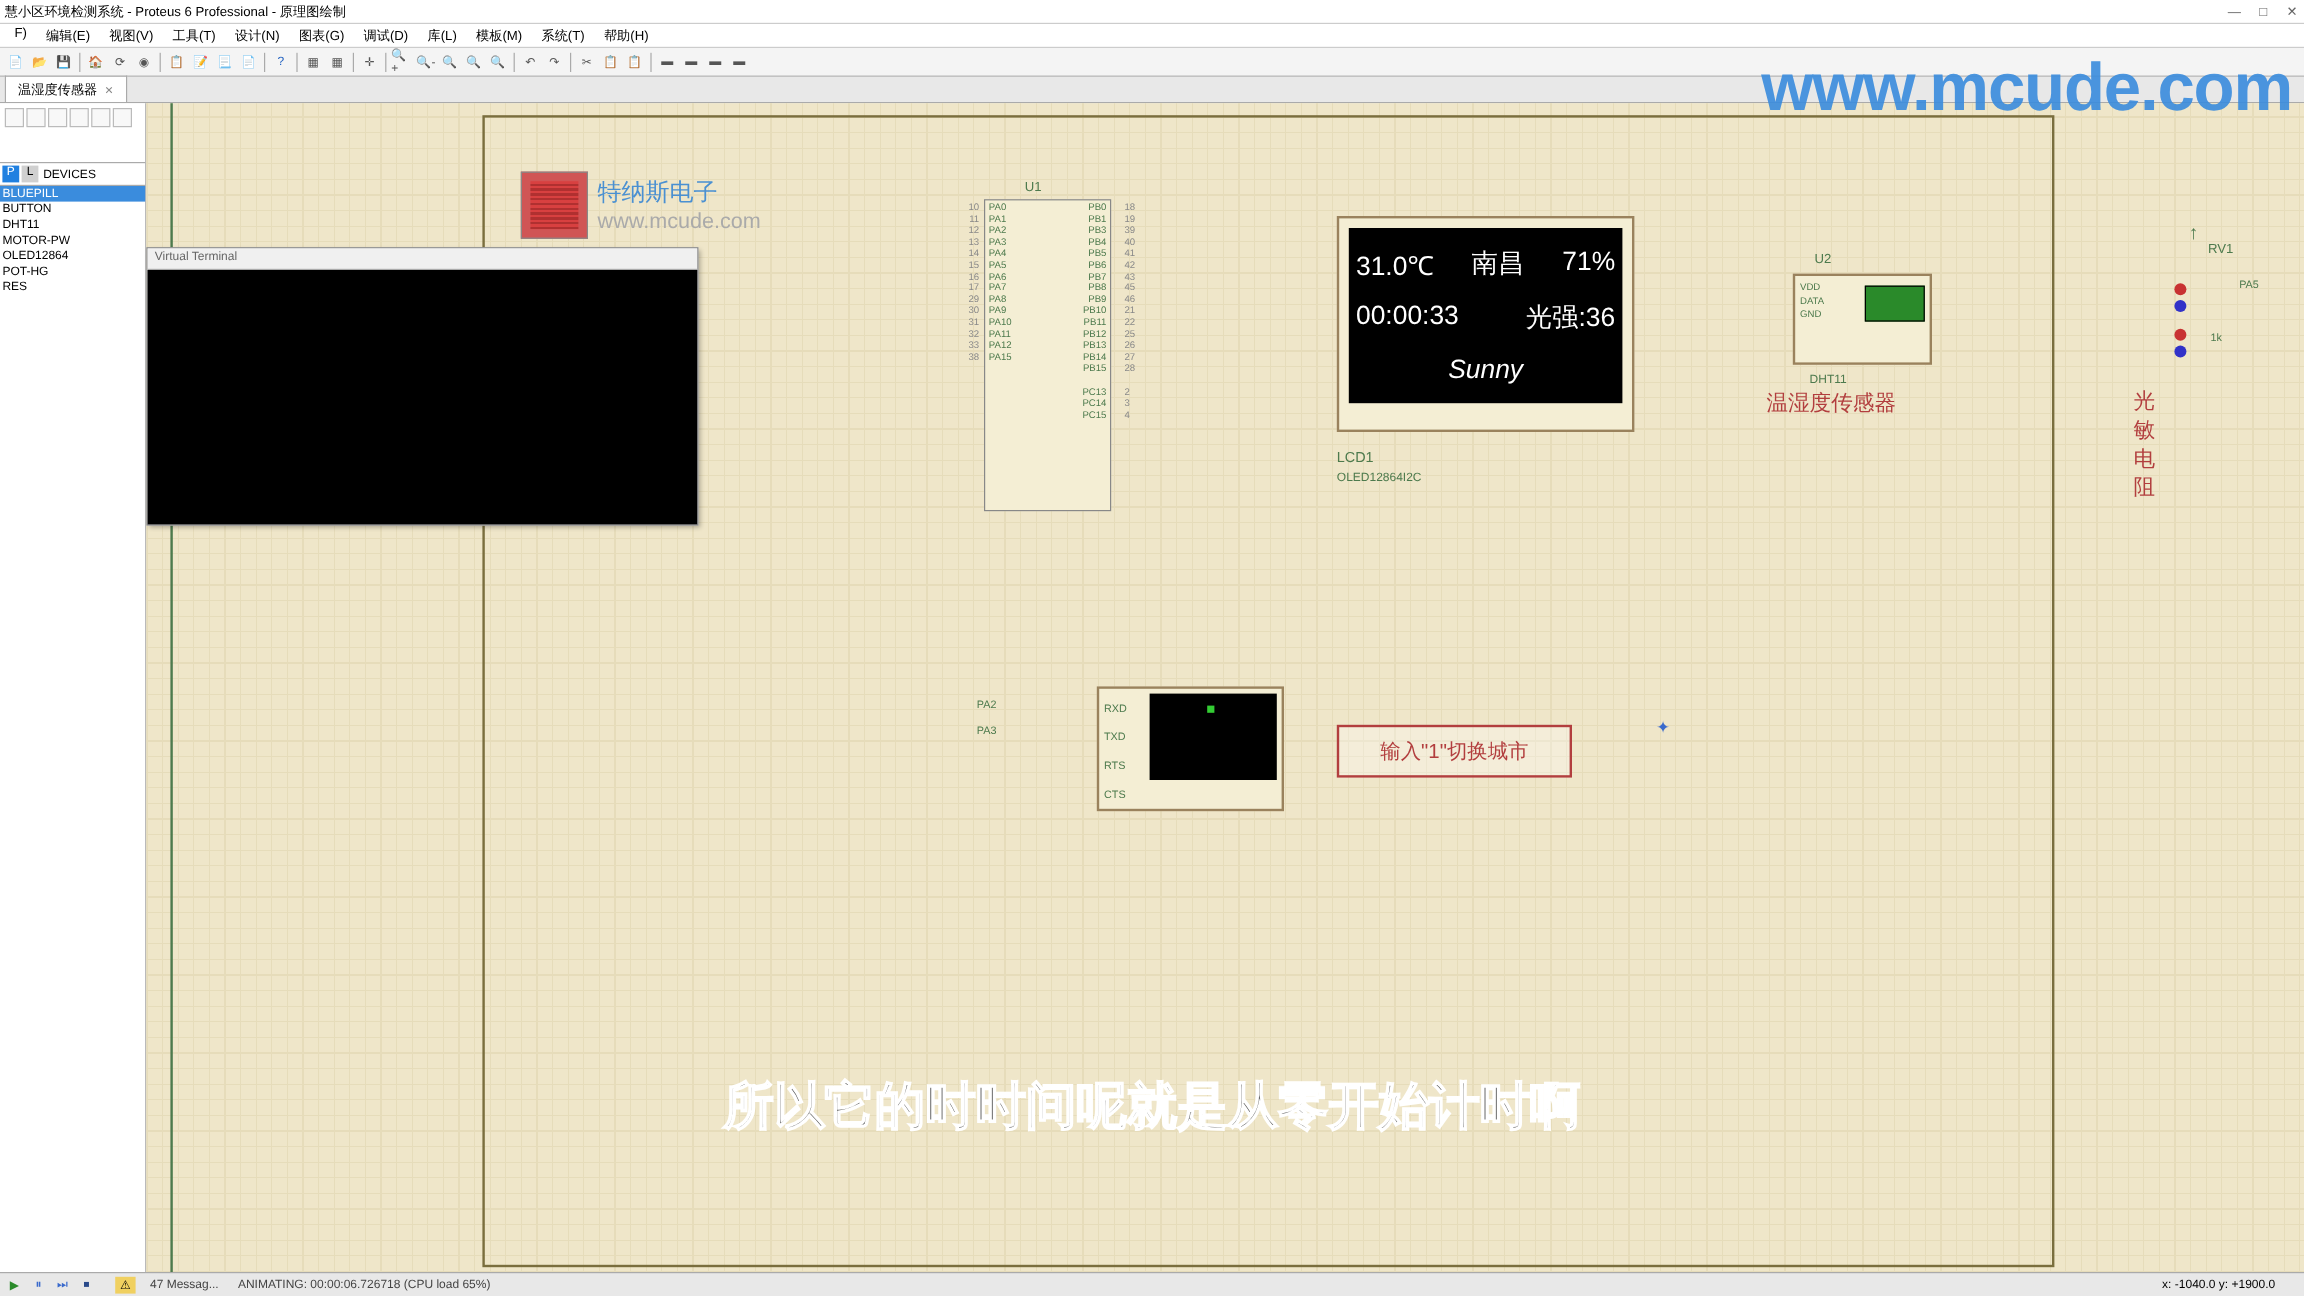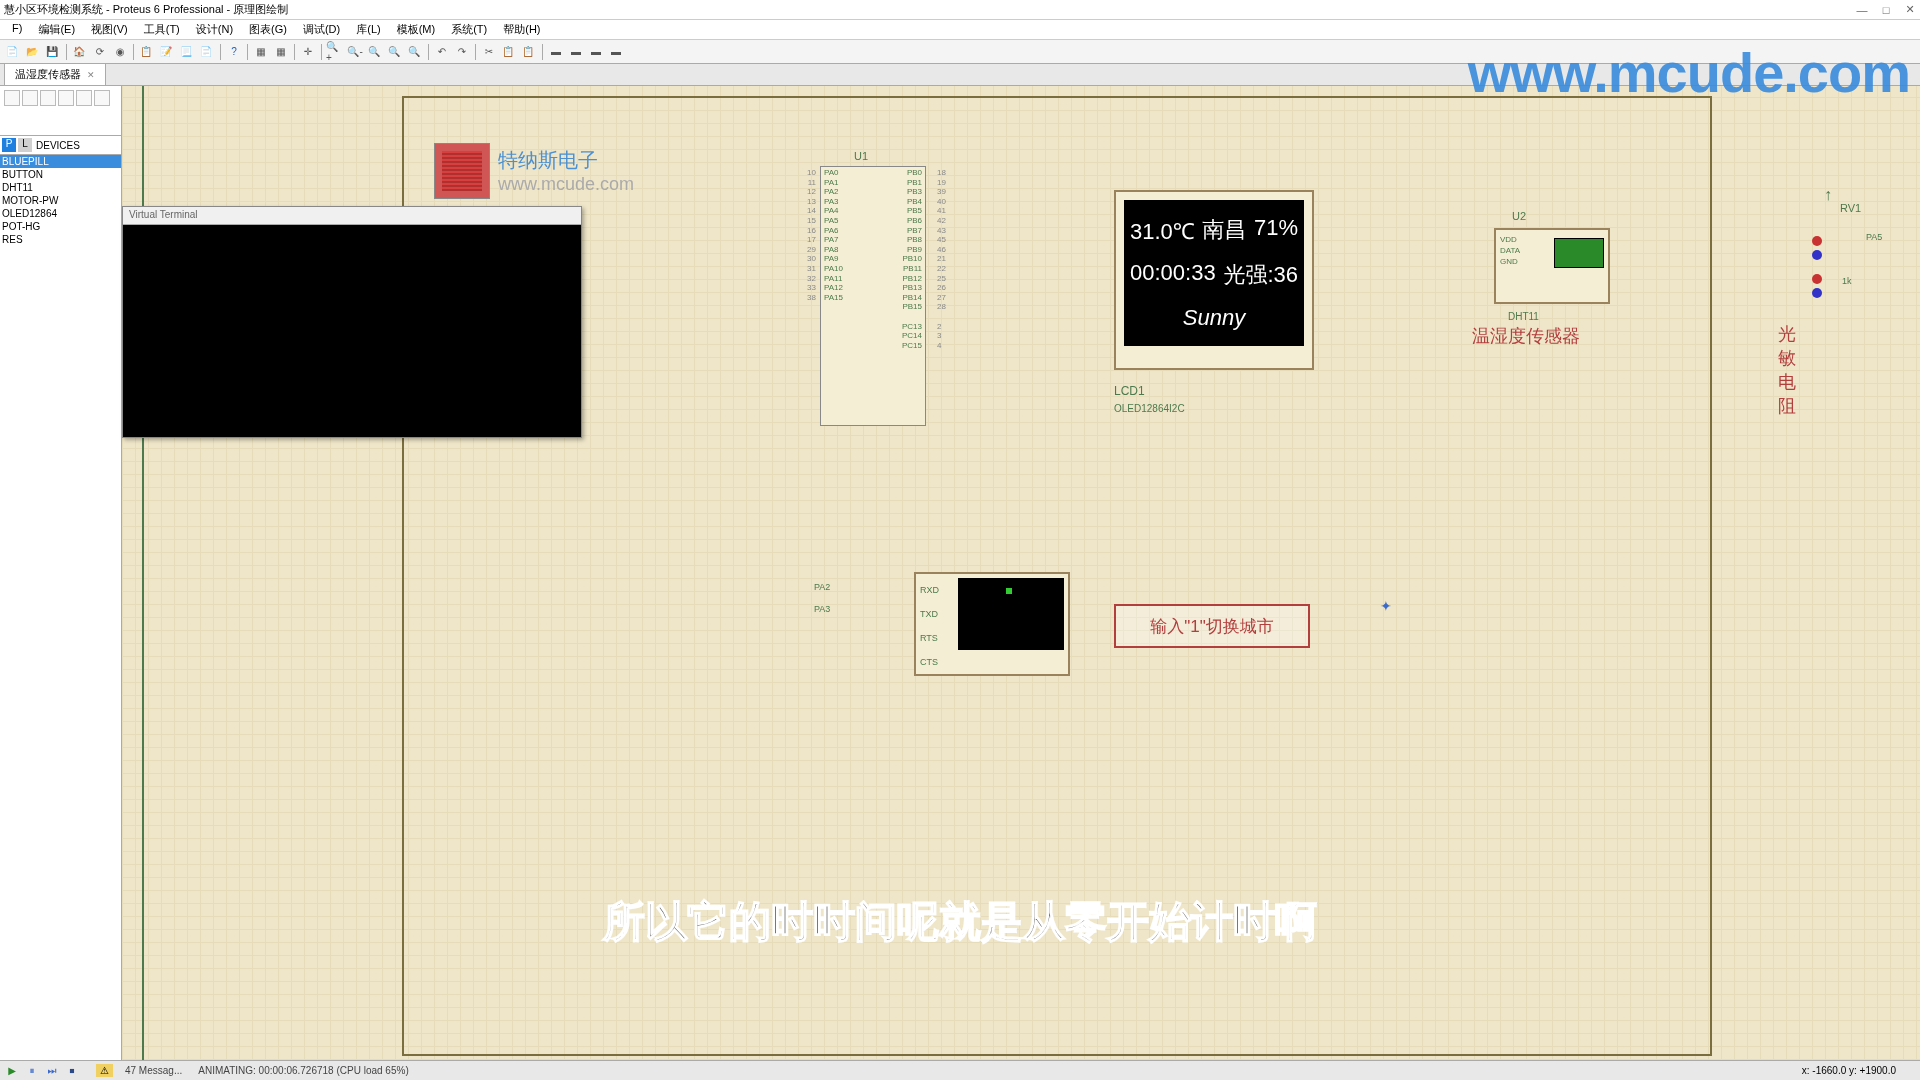--- a/index.html
+++ b/index.html
@@ -50,21 +50,21 @@
     
     .mcu-chip { position: absolute; left: 360px; top: 58px; width: 218px; height: 290px; }
     .mcu-body { position: absolute; left: 56px; top: 10px; width: 106px; height: 260px; background: #f4eed4; border: 1px solid #888; }
     .mcu-label { position: absolute; left: 90px; top: -6px; font-size: 11px; color: #4d7a4d; }
     .pin-left, .pin-right { position: absolute; font-size: 8px; color: #4d7a4d; line-height: 9.6px; }
     .pin-left { left: 60px; top: 12px; }
     .pin-right { right: 60px; top: 12px; text-align: right; margin-left: 45px; }
     .pin-num-left { position: absolute; left: 36px; top: 12px; font-size: 8px; color: #888; line-height: 9.6px; text-align: right; width: 16px; }
     .pin-num-right { position: absolute; right: 36px; top: 12px; font-size: 8px; color: #888; line-height: 9.6px; }
     
-    .oled { position: absolute; left: 710px; top: 92px; width: 200px; height: 180px; border: 2px solid #9a825d; background: #f4eed4; }
+    .oled { position: absolute; left: 710px; top: 82px; width: 248px; height: 180px; border: 2px solid #9a825d; background: #f4eed4; }
     .oled-screen { background: #000; margin: 8px; height: 146px; color: #fff; font-family: monospace; font-size: 22px; padding: 8px 6px; display: flex; flex-direction: column; justify-content: space-around; }
     .oled-row { display: flex; justify-content: space-between; }
     .oled-row.center { justify-content: center; font-family: serif; font-style: italic; }
     .oled-label { position: absolute; bottom: -30px; left: -2px; font-size: 12px; color: #4d7a4d; }
     .oled-model { position: absolute; bottom: -46px; left: -2px; font-size: 10px; color: #4d7a4d; }
     
     .dht-module { position: absolute; left: 1090px; top: 130px; }
     .dht-chip { width: 116px; height: 76px; border: 2px solid #9a825d; background: #f4eed4; position: relative; }
     .dht-pins { position: absolute; left: 4px; top: 4px; font-size: 8px; line-height: 11px; color: #4d7a4d; }
     .dht-display { position: absolute; right: 4px; top: 8px; width: 50px; height: 30px; background: #2a8a2a; border: 1px solid #000; }
@@ -299,14 +299,14 @@
 <div class="statusbar">
   <div class="sim-controls">
     <span class="sim-btn" style="color:#2a8a2a">▶</span>
     <span class="sim-btn" style="color:#3a6acc">⏸</span>
     <span class="sim-btn" style="color:#3a6acc">⏭</span>
     <span class="sim-btn" style="color:#2a4a8a">⏹</span>
   </div>
   <span class="sb-warn">⚠</span>
   <span class="sb-info">47 Messag...</span>
   <span class="sb-info">ANIMATING: 00:00:06.726718 (CPU load 65%)</span>
-  <span class="sb-coords">x: -1660.0   y: +1900.0</span>
+  <span class="sb-coords">x: -1040.0   y: +1900.0</span>
 </div>
 
 </body></html>

